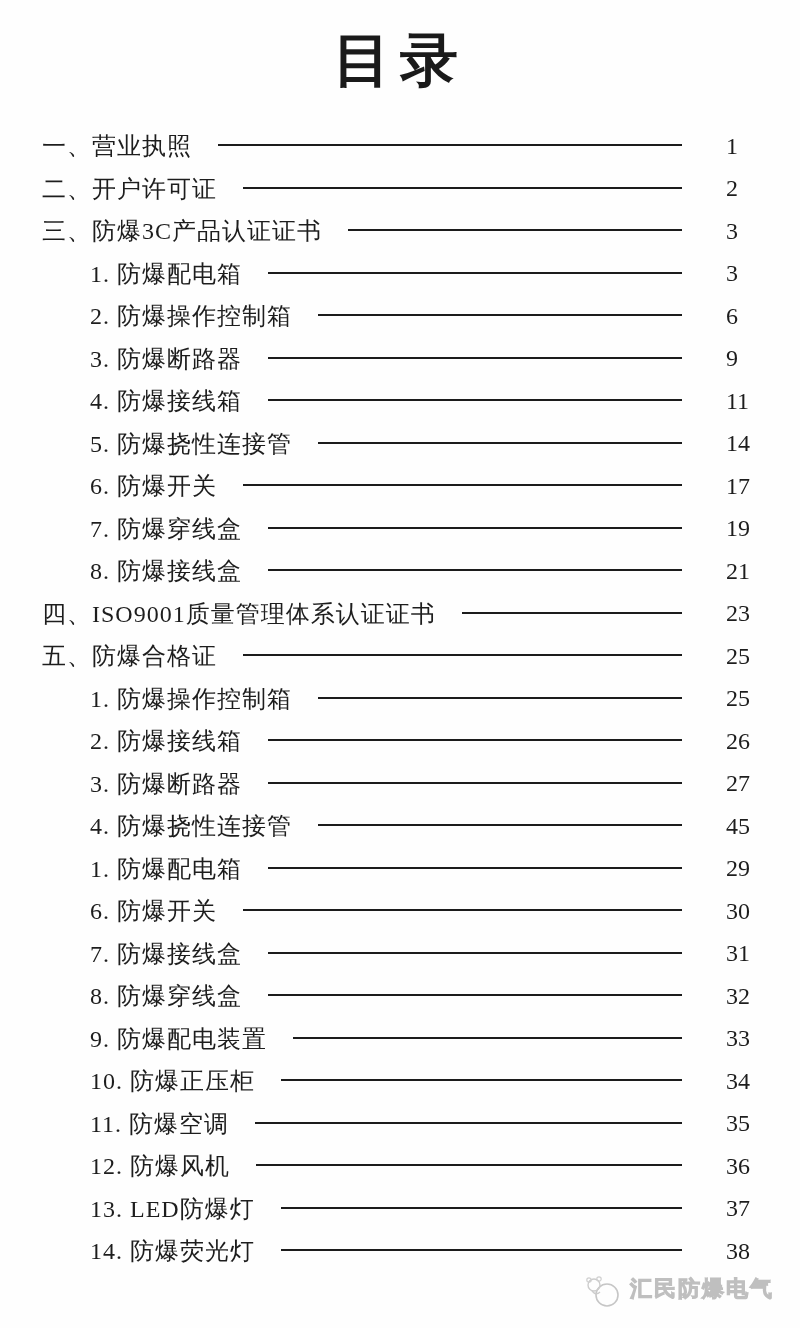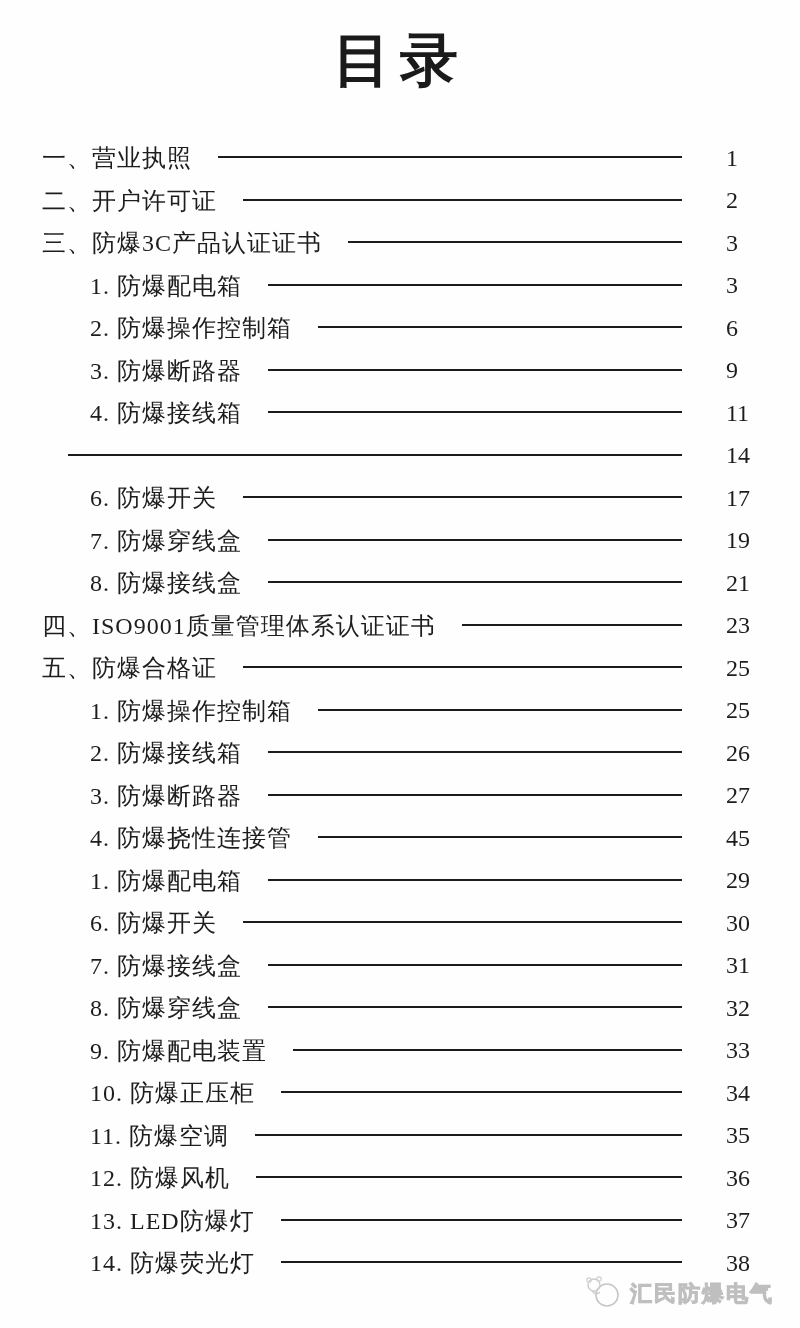--- a/index.html
+++ b/index.html
@@ -19,21 +19,21 @@
     padding-top: 26px;
     height: 96px;
     text-align: center;
     font-size: 58px;
     line-height: 70px;
     font-weight: bold;
     letter-spacing: 9px;
     color: #1a1a1a;
   }
   .toc {
-    margin-top: 41px;
+    margin-top: 29px;
     padding-left: 42px;
     padding-right: 40px;
   }
   .row {
     display: flex;
     align-items: center;
     height: 42.5px;
     color: #1d1d1d;
   }
   .row .label {
@@ -56,21 +56,20 @@
     flex: none;
     font-size: 24px;
     text-align: left;
     color: #1d1d1d;
   }
   .watermark {
     position: absolute;
     right: 26px;
     bottom: 14px;
     display: flex;
-    align-items: center;
     gap: 6px;
   }
   .watermark .wm-text {
     font-size: 22px;
     letter-spacing: 2px;
     color: #f3f3f3;
     -webkit-text-stroke: 1px #bfbfbf;
     font-family: "Liberation Sans", "DejaVu Sans", sans-serif;
     font-weight: bold;
   }
@@ -112,20 +111,21 @@
         <span class="label">3. 防爆断路器</span>
         <span class="leader"></span>
         <span class="pagenum">9</span>
       </div>
       <div class="row sub">
         <span class="label">4. 防爆接线箱</span>
         <span class="leader"></span>
         <span class="pagenum">11</span>
       </div>
       <div class="row sub">
+        <span class="label">5. 防爆挠性连接管</span>
         <span class="leader"></span>
         <span class="pagenum">14</span>
       </div>
       <div class="row sub">
         <span class="label">6. 防爆开关</span>
         <span class="leader"></span>
         <span class="pagenum">17</span>
       </div>
       <div class="row sub">
         <span class="label">7. 防爆穿线盒</span>

